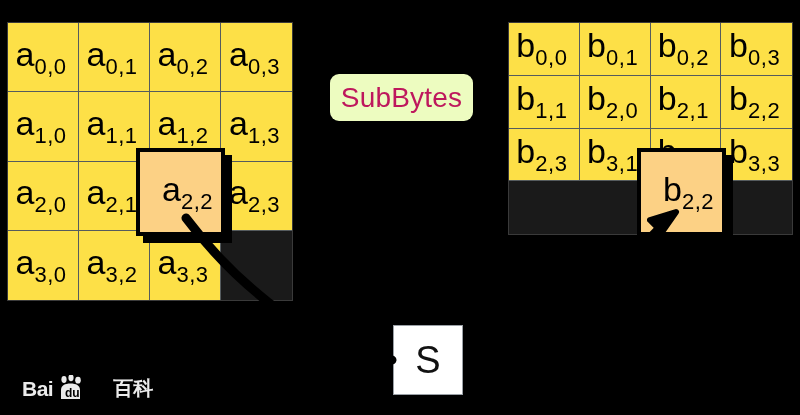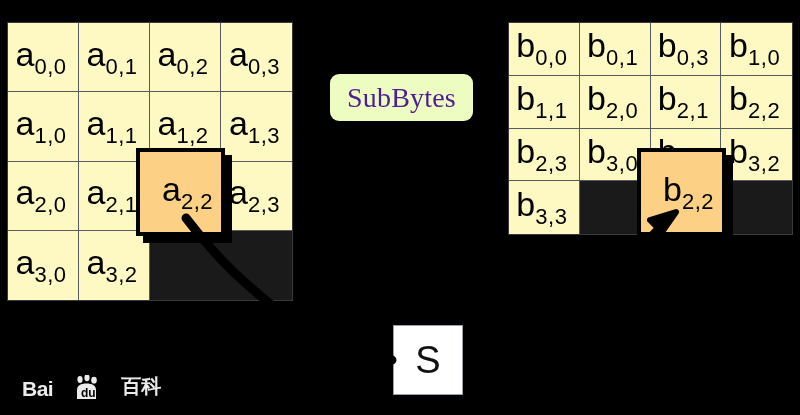--- a/index.html
+++ b/index.html
@@ -27,21 +27,21 @@
     grid-template-columns: repeat(4, 1fr);
     grid-template-rows: repeat(4, 1fr);
     background: #1a1a1a;
     border: 1px solid #3a3a3a;
     box-sizing: border-box;
   }
   #grid-a { left: 7px;   top: 22px; width: 286px; height: 279px; }
   #grid-b { left: 508px; top: 22px; width: 285px; height: 213px; }
 
   .cell {
-    background: #fef9c3;
+    background: #fde047;
     border-right: 1px solid #555b5e;
     border-bottom: 1px solid #555b5e;
     box-sizing: border-box;
     position: relative;
     display: flex;
     align-items: center;
     justify-content: center;
     overflow: visible;
   }
   .cell:nth-child(4n) { border-right: none; }
@@ -115,23 +115,23 @@
     width: 143px;
     height: 47px;
     background: #edfcc0;
     border-radius: 9px;
     display: flex;
     align-items: center;
     justify-content: center;
     z-index: 5;
   }
   #subbytes-box .lbl {
-    font-family: Liberation Serif, serif;
+    font-family: Liberation Sans, sans-serif;
     font-size: 28px;
-    color: #4c1d95;
+    color: #be185d;
     letter-spacing: 0.2px;
   }
 
   
   #sbox {
     position: absolute;
     left: 393px;
     top: 325px;
     width: 70px;
     height: 70px;
@@ -150,38 +150,39 @@
   }
 
   
   #watermark {
     position: absolute;
     left: 22px;
     top: 374px;
     height: 28px;
     display: flex;
     align-items: center;
-    gap: 19px;
+    gap: 3px;
     z-index: 9;
     opacity: 0.92;
   }
   #watermark .wm-text {
     font-family: "Liberation Sans", sans-serif;
     font-size: 21px;
     font-weight: bold;
     color: #ffffff;
     line-height: 1;
     letter-spacing: -0.5px;
   }
   #watermark .wm-cn {
-    font-family: Liberation Mono, monospace;
+    font-family: Liberation Sans, sans-serif;
     font-size: 20px;
     font-weight: bold;
     color: #ffffff;
     line-height: 1;
+    margin-left: 24px;
   }
   #watermark .wm-paw { display: block; }
 </style>
 </head>
 <body>
 
 <div id="stage">
 
   <div id="grid-a" class="grid">
     <div class="cell">
@@ -221,64 +222,64 @@
       </div>
     <div class="cell">
         <span class="cellbox"><span>a</span><span class="sub">2,3</span></span>
       </div>
 
     <div class="cell">
         <span class="cellbox"><span>a</span><span class="sub">3,0</span></span>
       </div>
     <div class="cell">
         <span class="cellbox"><span>a</span><span class="sub">3,2</span></span>
+      </div>
+    <div class="cell">
+        <span class="cellbox"><span>a</span><span class="sub">3,3</span></span>
       </div>
   </div>
 
   <div id="hl-a" class="hl-wrap">
     <div class="hl-shadow"></div>
     <div class="hl-box">
       <span class="cellbox"><span>a</span><span class="sub">2,2</span></span>
     </div>
   </div>
 
   <div id="grid-b" class="grid">
     <div class="cell">
         <span class="cellbox"><span>b</span><span class="sub">0,0</span></span>
       </div>
     <div class="cell">
         <span class="cellbox"><span>b</span><span class="sub">0,1</span></span>
       </div>
     <div class="cell">
+        <span class="cellbox"><span>b</span><span class="sub">0,2</span></span>
+      </div>
+    <div class="cell">
         <span class="cellbox"><span>b</span><span class="sub">0,3</span></span>
       </div>
 
     <div class="cell">
-        <span class="cellbox"><span>b</span><span class="sub">1,0</span></span>
-      </div>
-    <div class="cell">
         <span class="cellbox"><span>b</span><span class="sub">1,1</span></span>
       </div>
 
     <div class="cell">
         <span class="cellbox"><span>b</span><span class="sub">2,0</span></span>
       </div>
     <div class="cell">
         <span class="cellbox"><span>b</span><span class="sub">2,1</span></span>
       </div>
     <div class="cell">
         <span class="cellbox"><span>b</span><span class="sub">2,2</span></span>
       </div>
     <div class="cell">
         <span class="cellbox"><span>b</span><span class="sub">2,3</span></span>
       </div>
 
-    <div class="cell">
-        <span class="cellbox"><span>b</span><span class="sub">3,0</span></span>
-      </div>
     <div class="cell">
         <span class="cellbox"><span>b</span><span class="sub">3,1</span></span>
       </div>
     <div class="cell">
         <span class="cellbox"><span>b</span><span class="sub">3,2</span></span>
       </div>
     <div class="cell">
         <span class="cellbox"><span>b</span><span class="sub">3,3</span></span>
       </div>
   </div>

